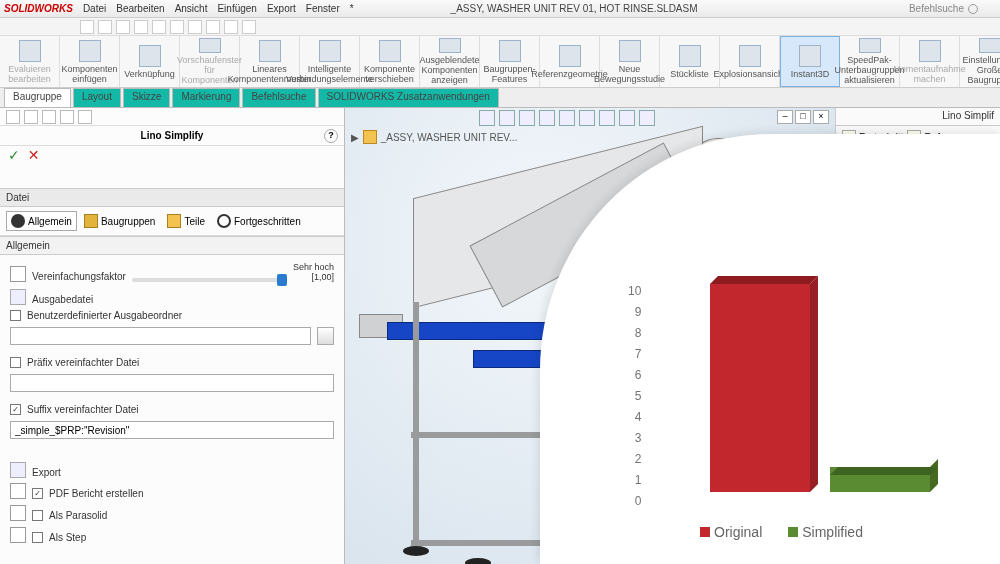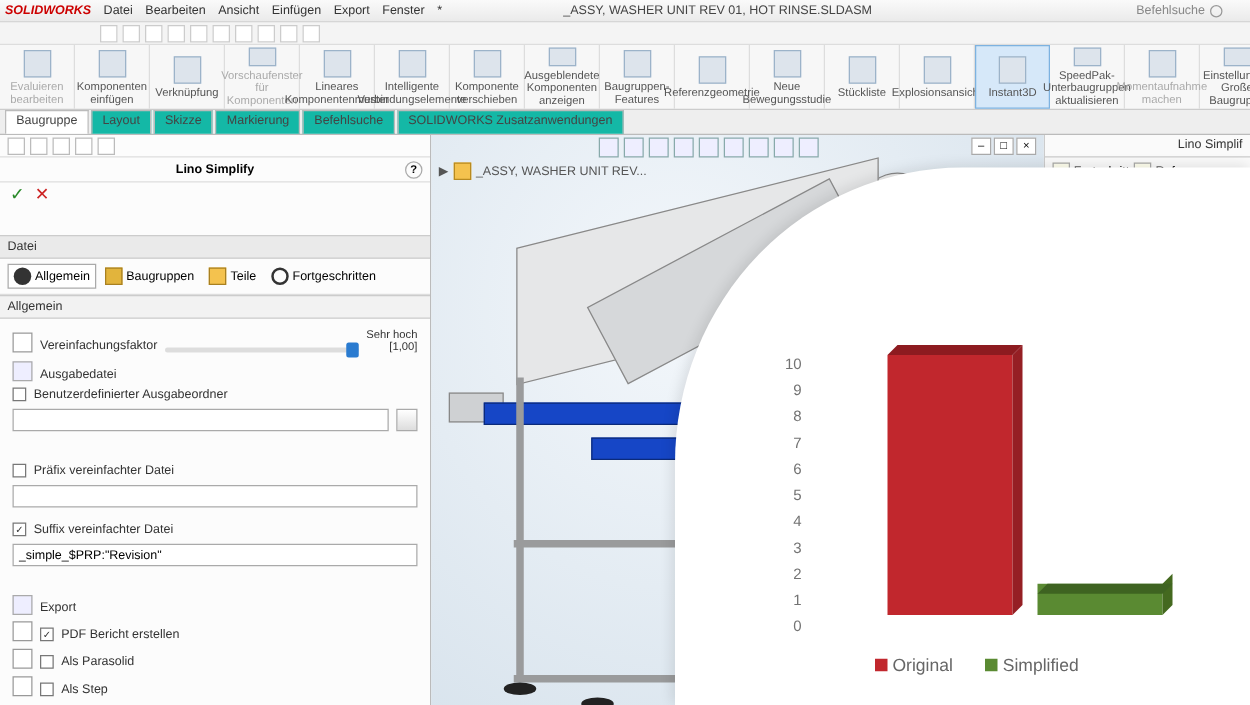--- a/index.html
+++ b/index.html
@@ -292,21 +292,21 @@
       </div>
       <div class="row">
         <span class="chk"></span>
         <span>Benutzerdefinierter Ausgabeordner</span>
       </div>
       <div class="row">
         <input class="textbox" readonly="" style="">
         <span class="folder-btn"></span>
       </div>
 
-      <div class="row" style="margin-top:20px">
+      <div class="row" style="margin-top:6px">
         <span class="chk"></span>
         <span>Präfix vereinfachter Datei</span>
       </div>
       <div class="row">
           <input class="textbox" style="">
         </div>
 
       <div class="row" style="margin-top:6px">
         <span class="chk on"></span>
         <span>Suffix vereinfachter Datei</span>

